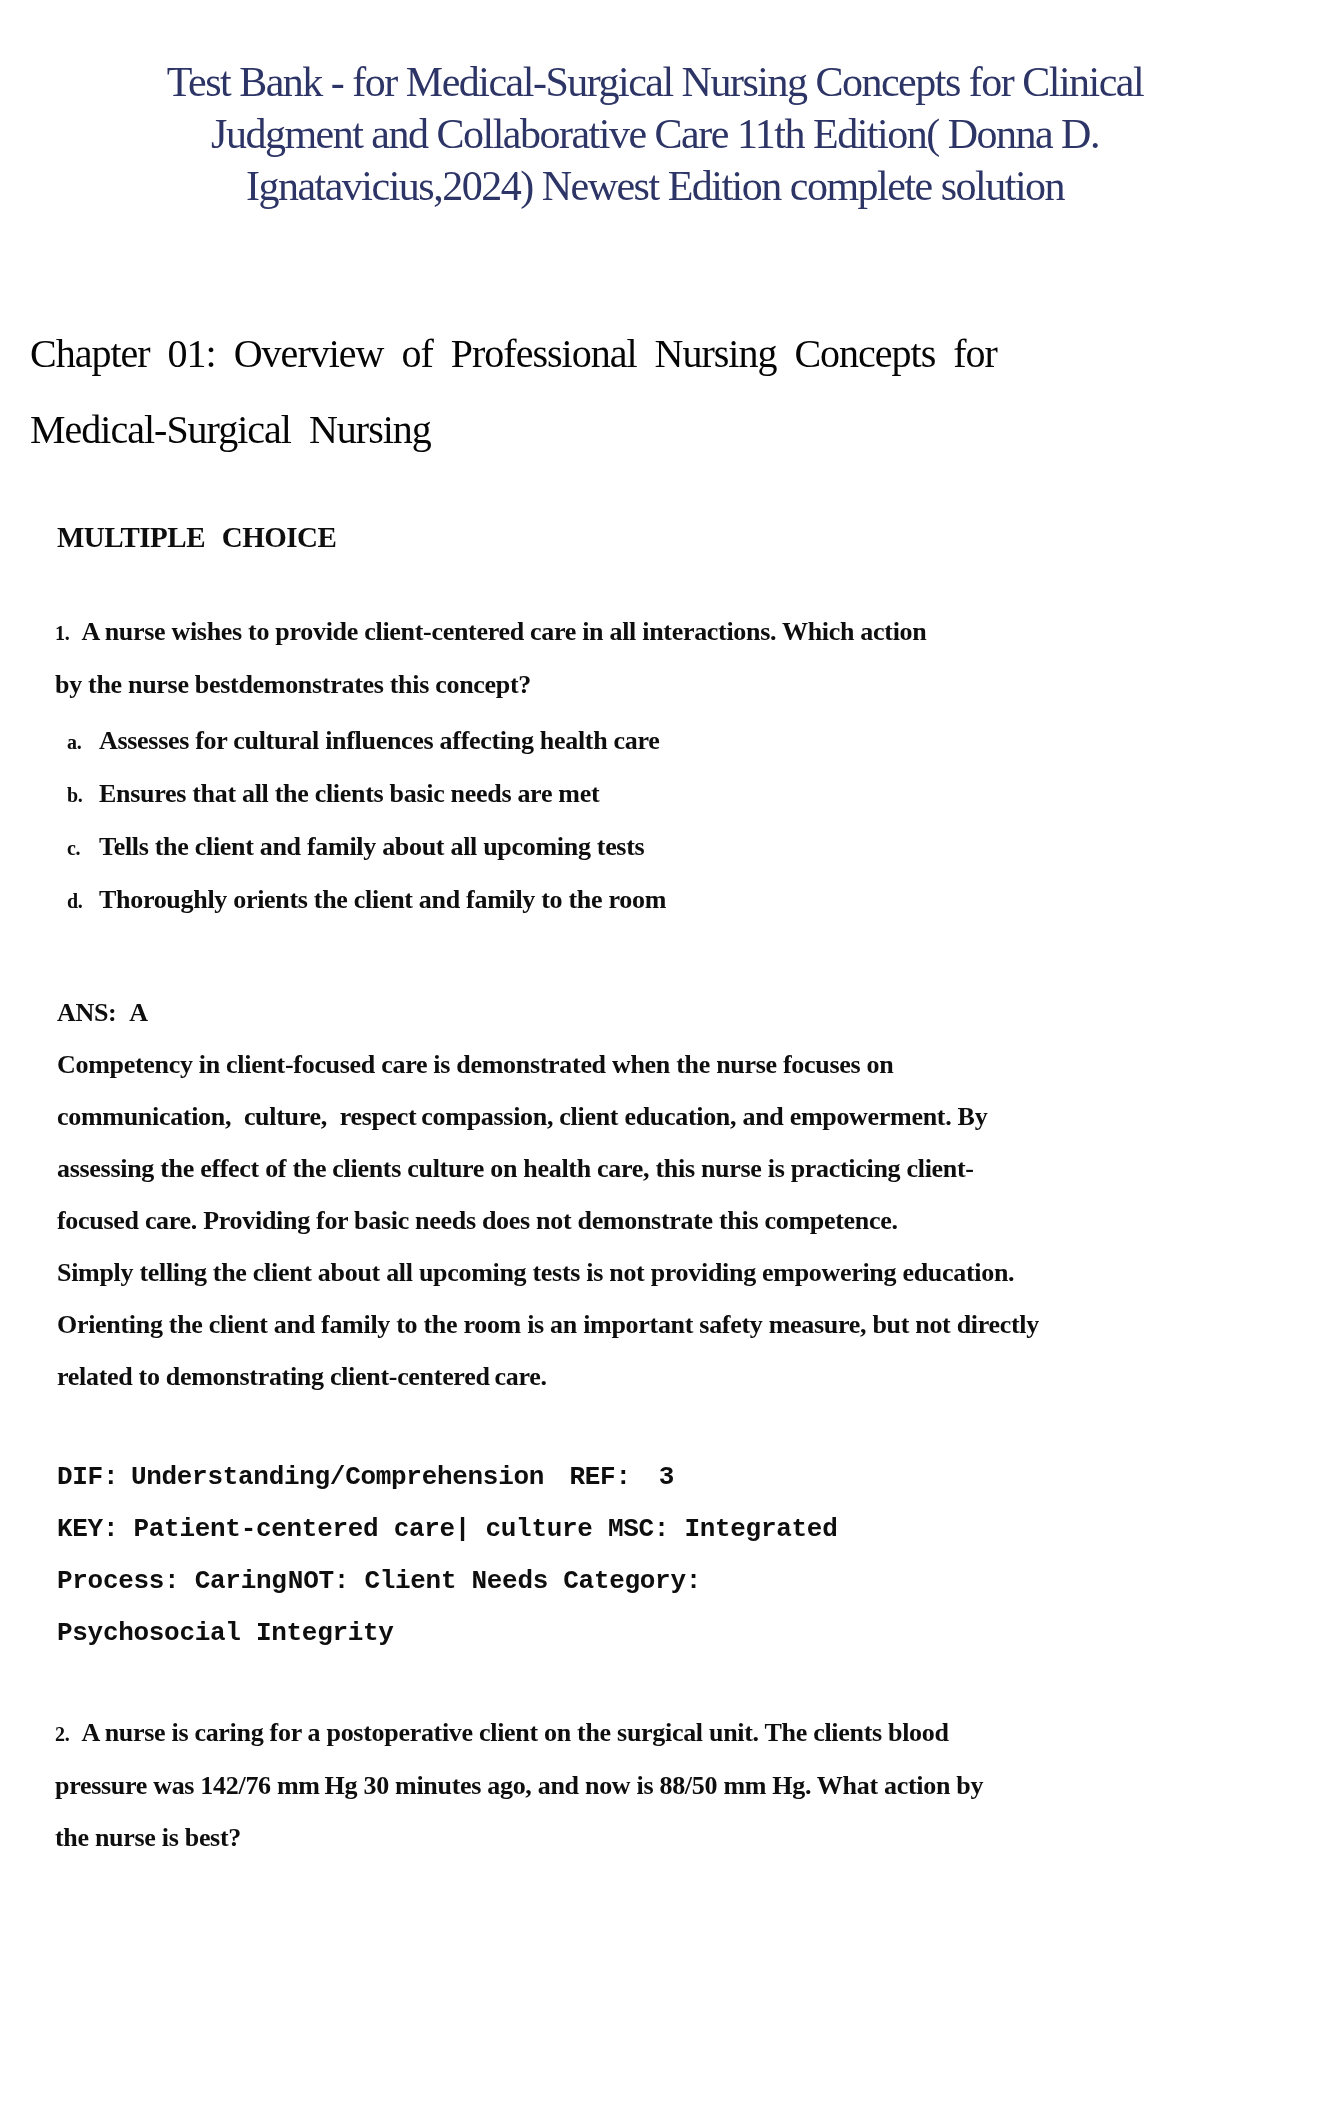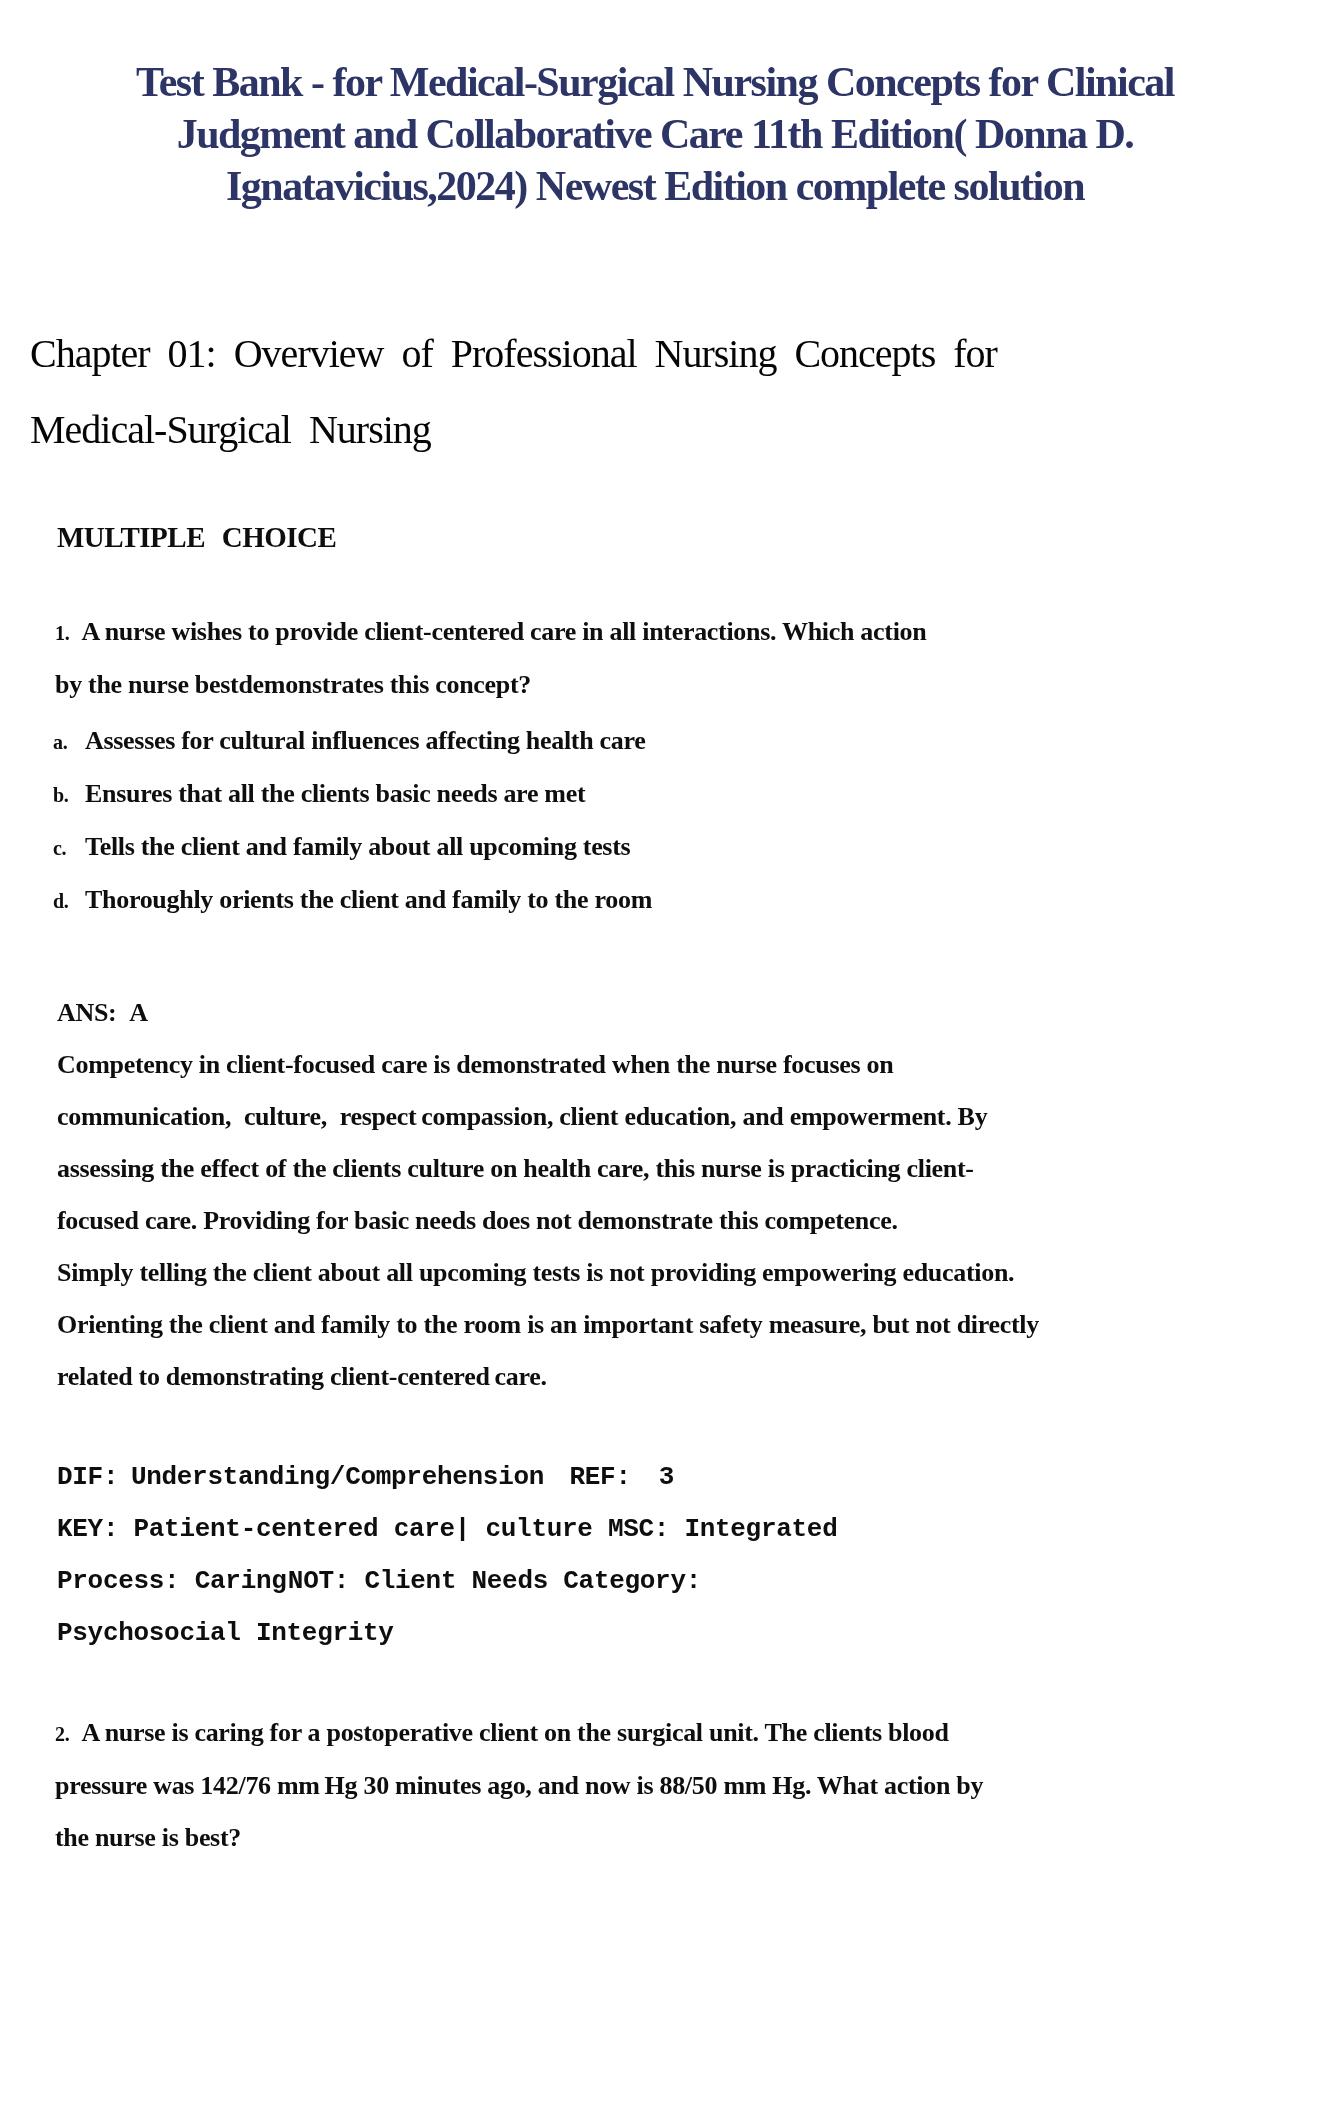--- a/index.html
+++ b/index.html
@@ -18,21 +18,21 @@
     padding: 0 40px 0 30px;
     background: #ffffff;
   }
   .doc-title {
     margin: 56px auto 0 auto;
     max-width: 1250px;
     text-align: center;
     font-size: 42px;
     line-height: 52px;
     letter-spacing: -1.5px;
-    font-weight: bold;
+    font-weight: normal;
     white-space: pre-line;
   }
   .chapter-title {
     margin: 104px 0 0 0;
     font-size: 40px;
     line-height: 76px;
     letter-spacing: -1px;
     word-spacing: 9px;
     color: #050505;
     font-weight: normal;
@@ -51,21 +51,21 @@
     line-height: 52px;
     letter-spacing: -0.3px;
   }
   .q1 .q-line { margin-top: 54px; }
   .q-num {
     font-size: 20px;
     margin-right: 12px;
   }
   .q-text { white-space: pre-line; }
   .options {
-    margin-left: 23px;
+    margin-left: 37px;
     margin-top: 4px;
   }
   .option {
     font-size: 26px;
     line-height: 52px;
     letter-spacing: -0.3px;
   }
   .opt-letter {
     display: inline-block;
     width: 32px;

